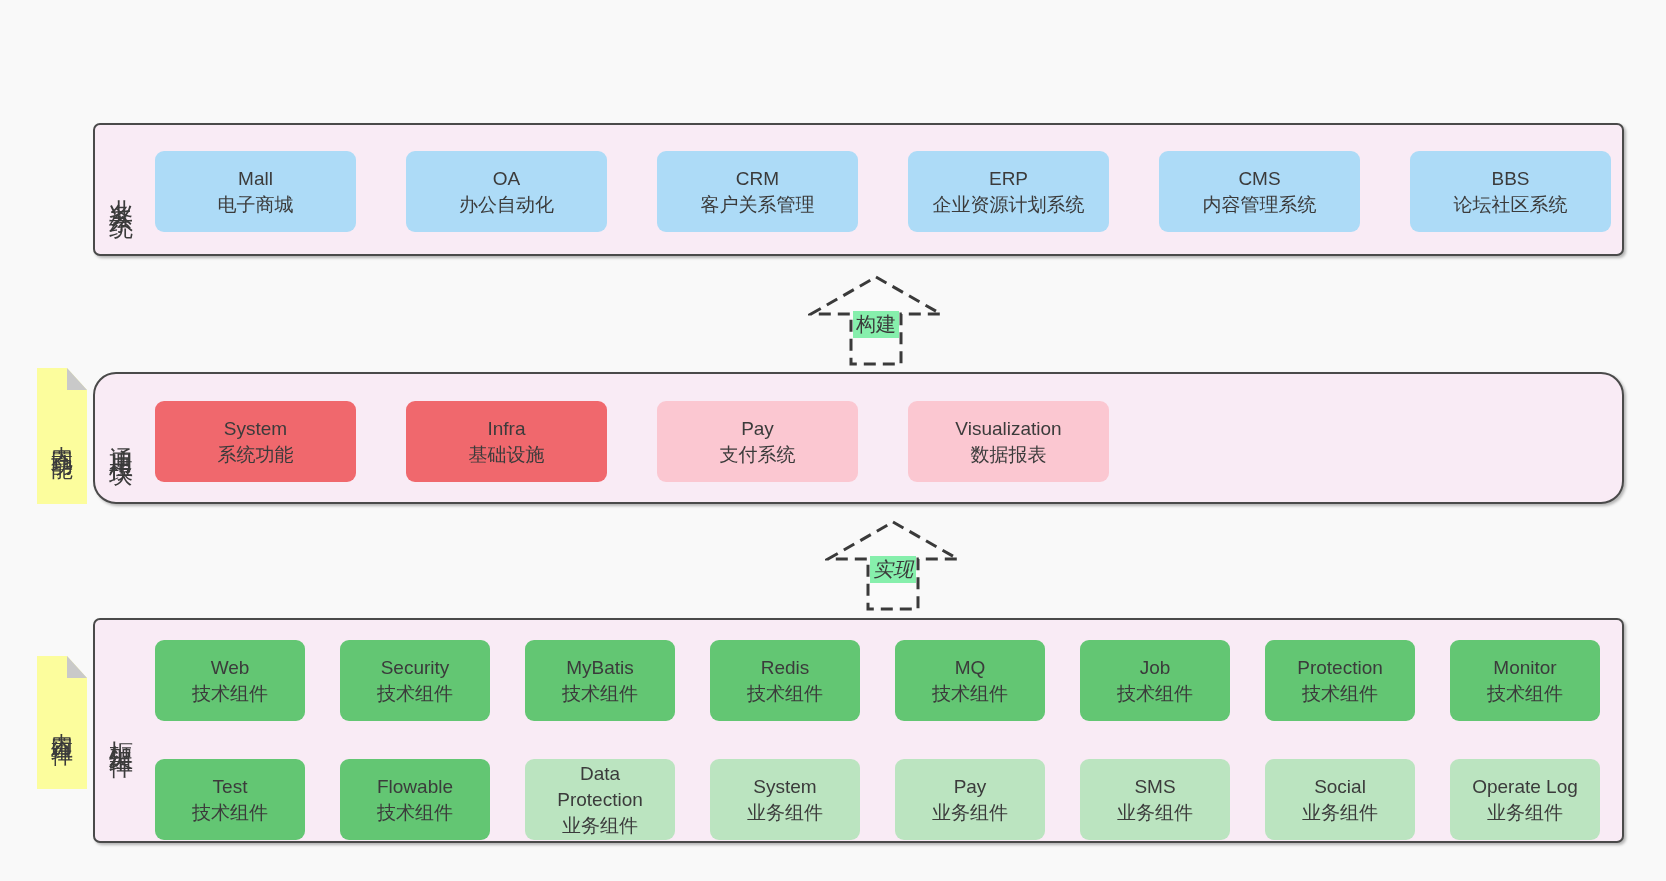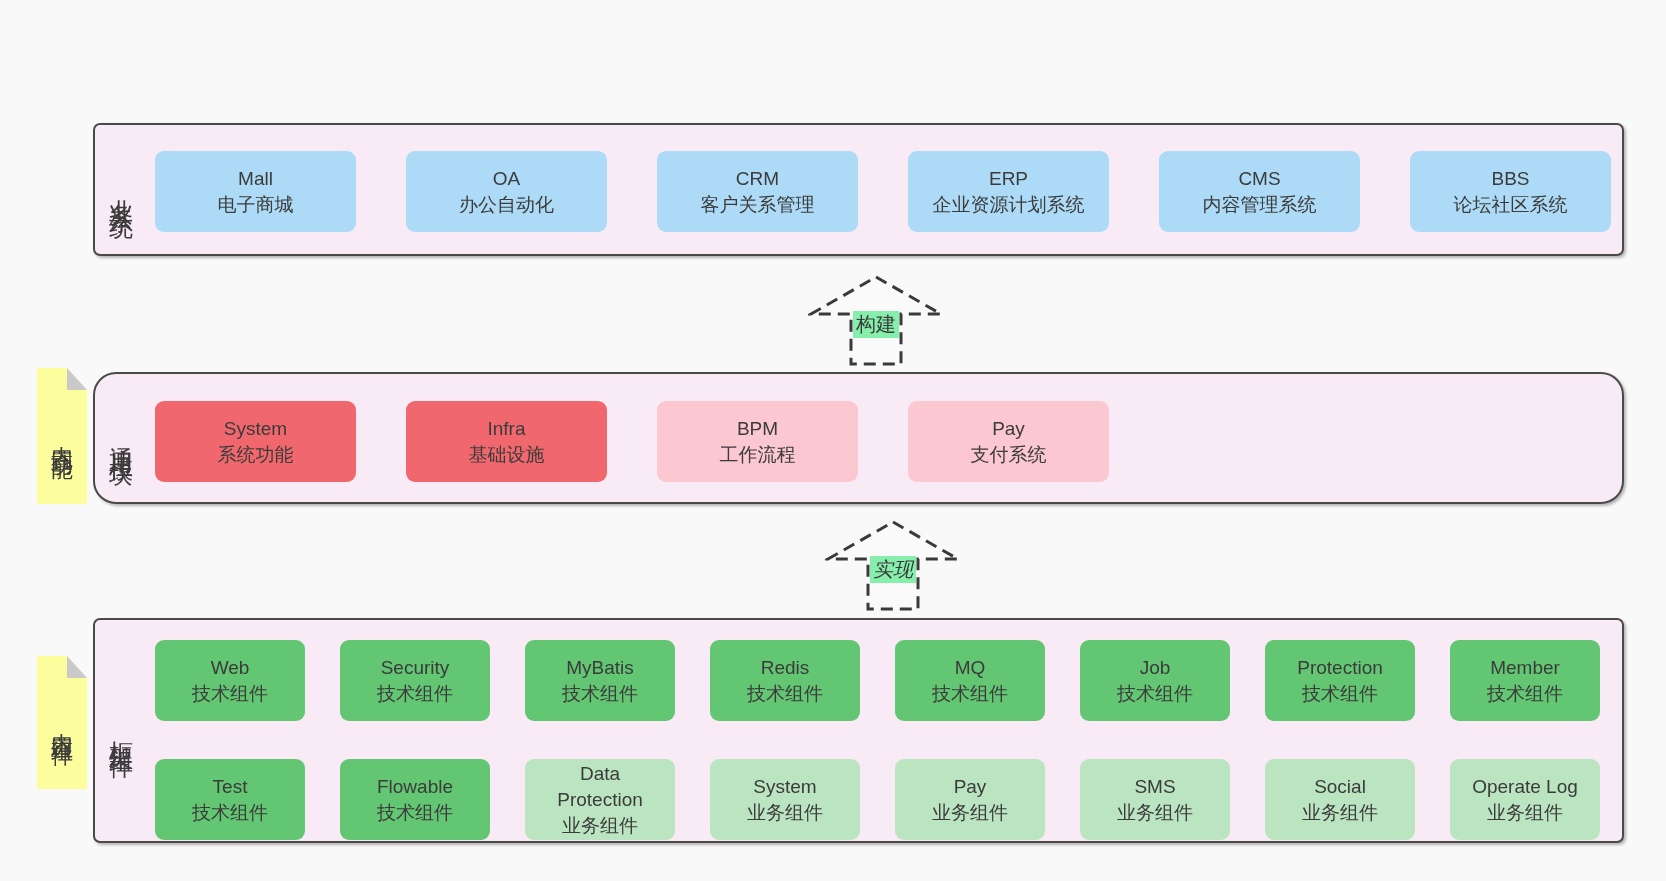--- a/index.html
+++ b/index.html
@@ -140,26 +140,26 @@
     <div class="row row-wide">
       <div class="box box-wide c-red">
         <div>System</div>
         <div>系统功能</div>
       </div>
       <div class="box box-wide c-red">
         <div>Infra</div>
         <div>基础设施</div>
       </div>
       <div class="box box-wide c-pink">
-        <div>BPM</div>
-        <div>工作流程</div>
-      </div>
-      <div class="box box-wide c-pink">
         <div>Pay</div>
         <div>支付系统</div>
+      </div>
+      <div class="box box-wide c-pink">
+        <div>Visualization</div>
+        <div>数据报表</div>
       </div>
     </div>
   </div>
 
   <div class="arrow arrow-2">
     <svg width="136" height="93" viewBox="0 0 136 93">
       <polygon points="68,3 133,40 93,40 93,90 43,90 43,40 3,40" fill="#fafafa" stroke="#3a3a3a" stroke-width="3" stroke-dasharray="12 7"></polygon>
     </svg>
     <span class="arrow-label">实现</span>
   </div>
@@ -197,21 +197,21 @@
       </div>
       <div class="box box-narrow c-green">
         <div>Job</div>
         <div>技术组件</div>
       </div>
       <div class="box box-narrow c-green">
         <div>Protection</div>
         <div>技术组件</div>
       </div>
       <div class="box box-narrow c-green">
-        <div>Member</div>
+        <div>Monitor</div>
         <div>技术组件</div>
       </div>
     </div>
 
     <div class="row row-narrow r2">
       <div class="box box-narrow c-green">
         <div>Test</div>
         <div>技术组件</div>
       </div>
       <div class="box box-narrow c-green">

